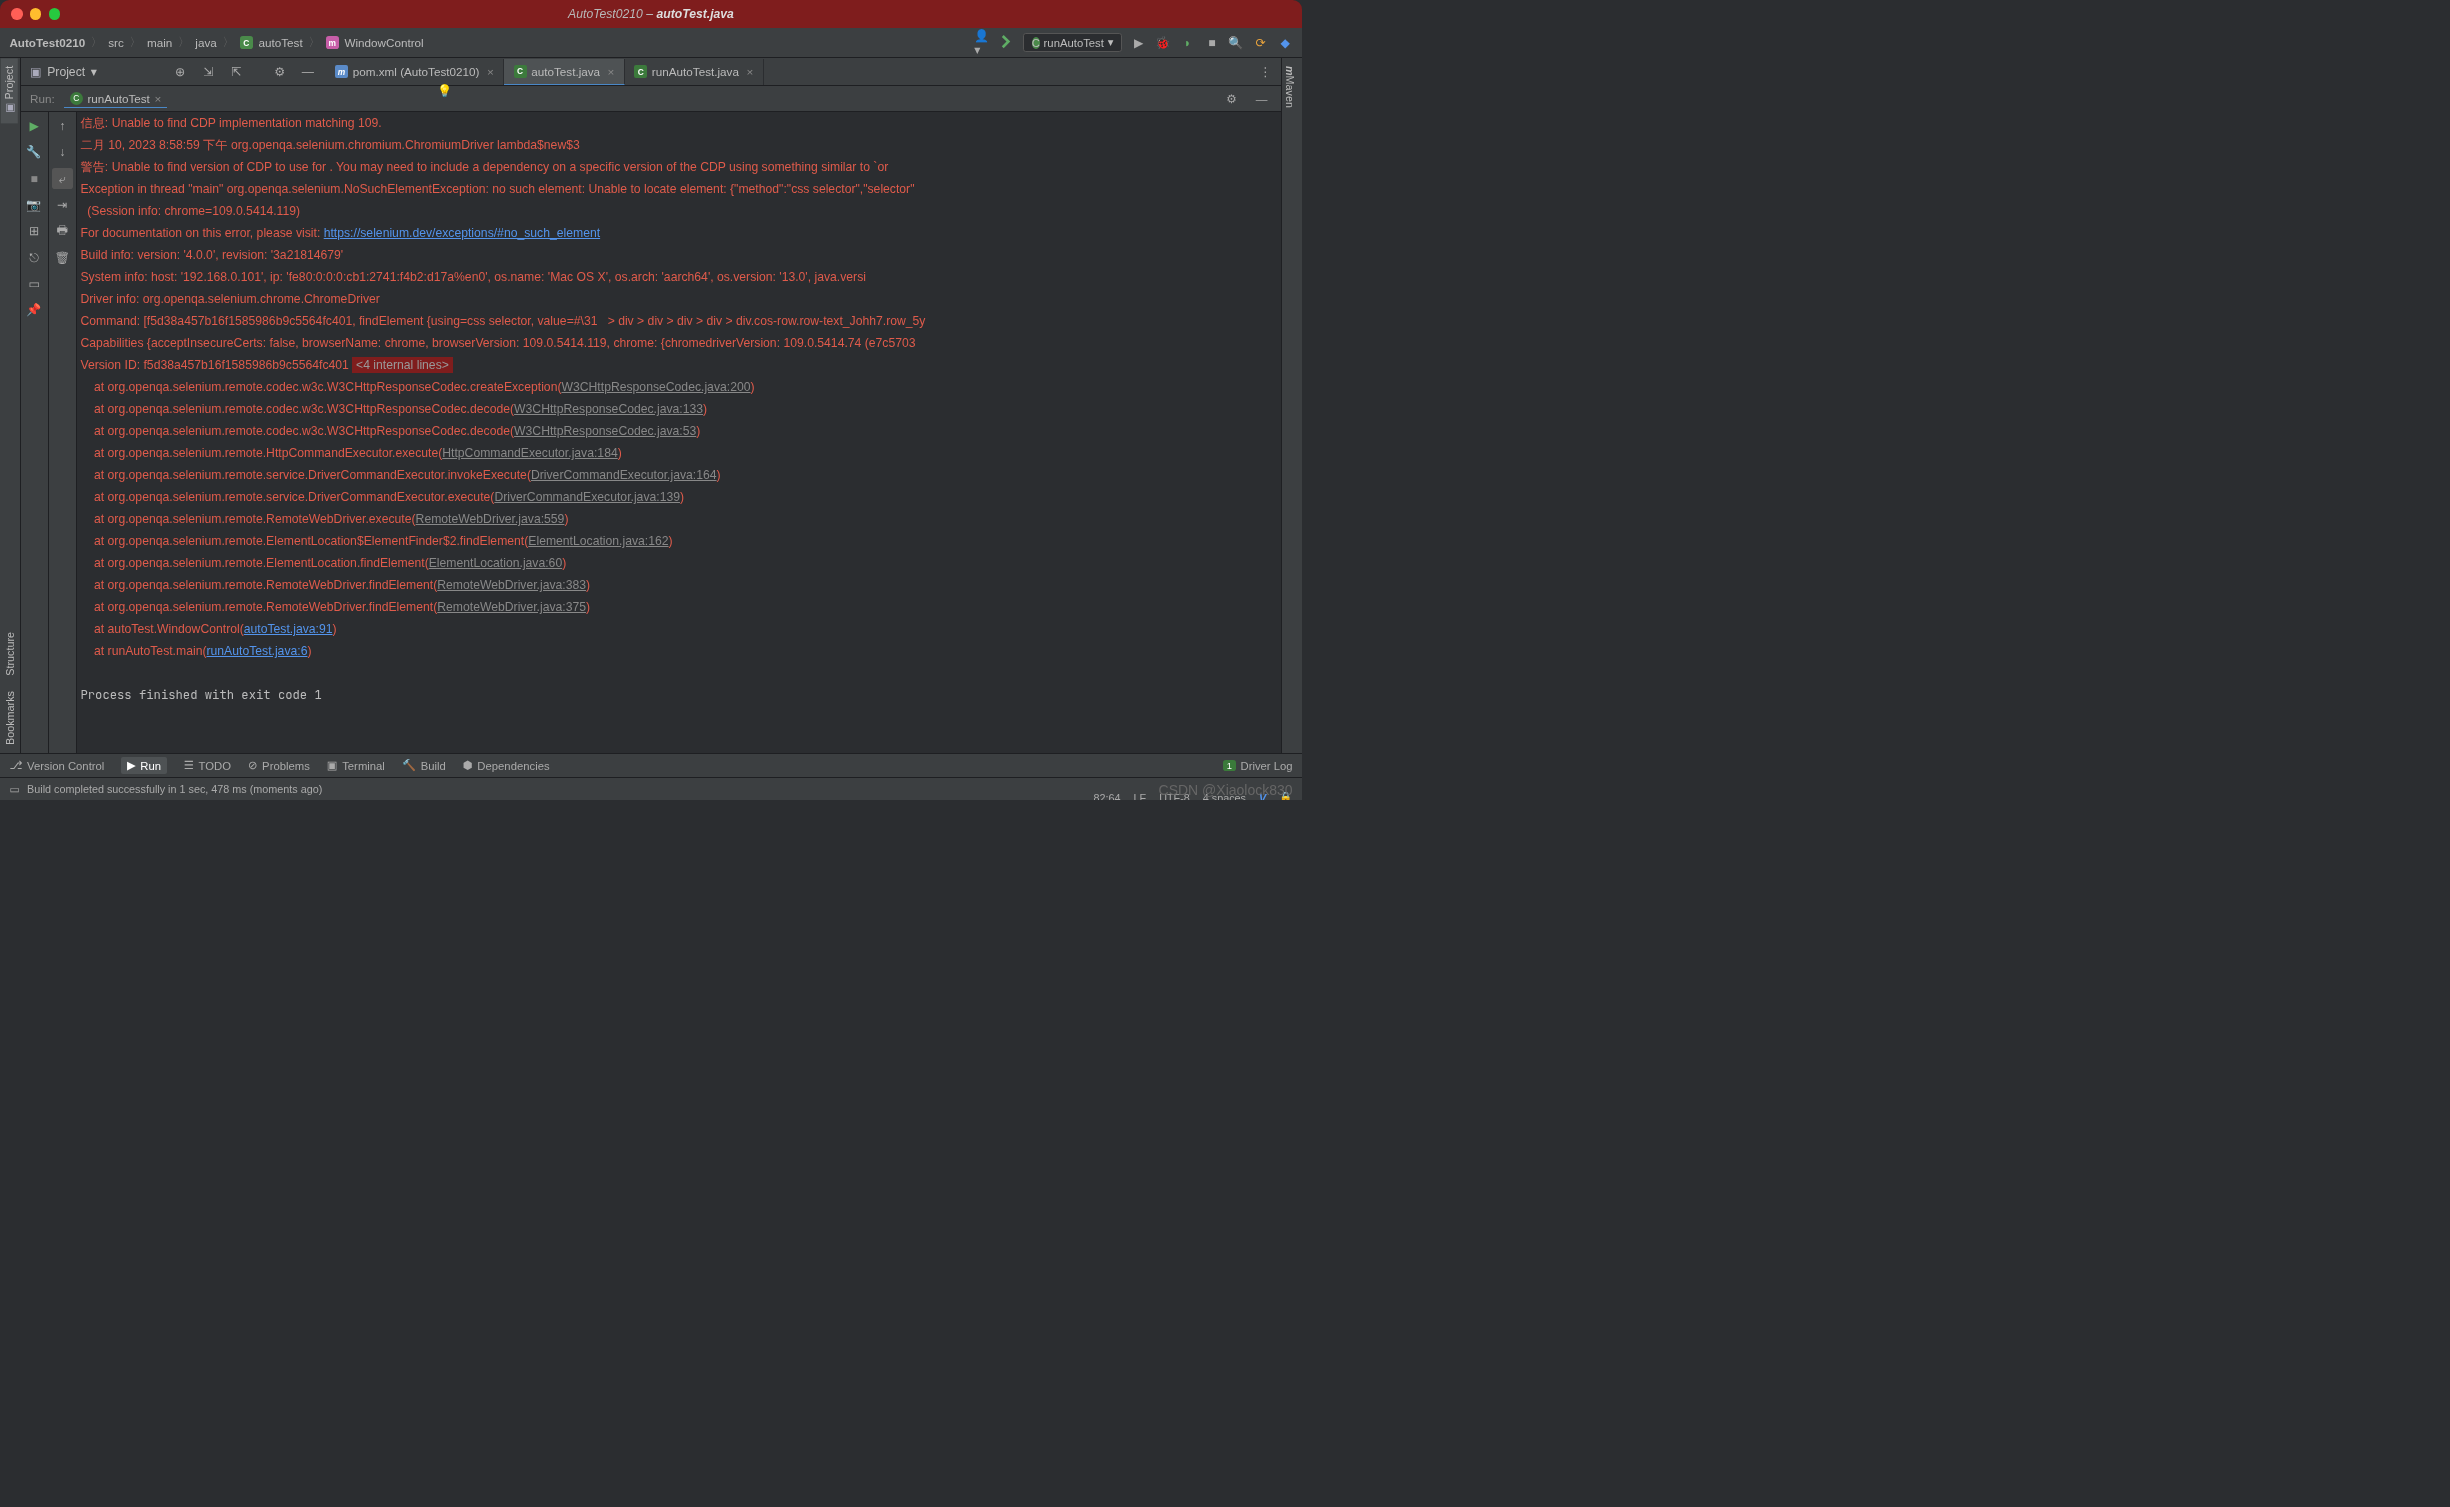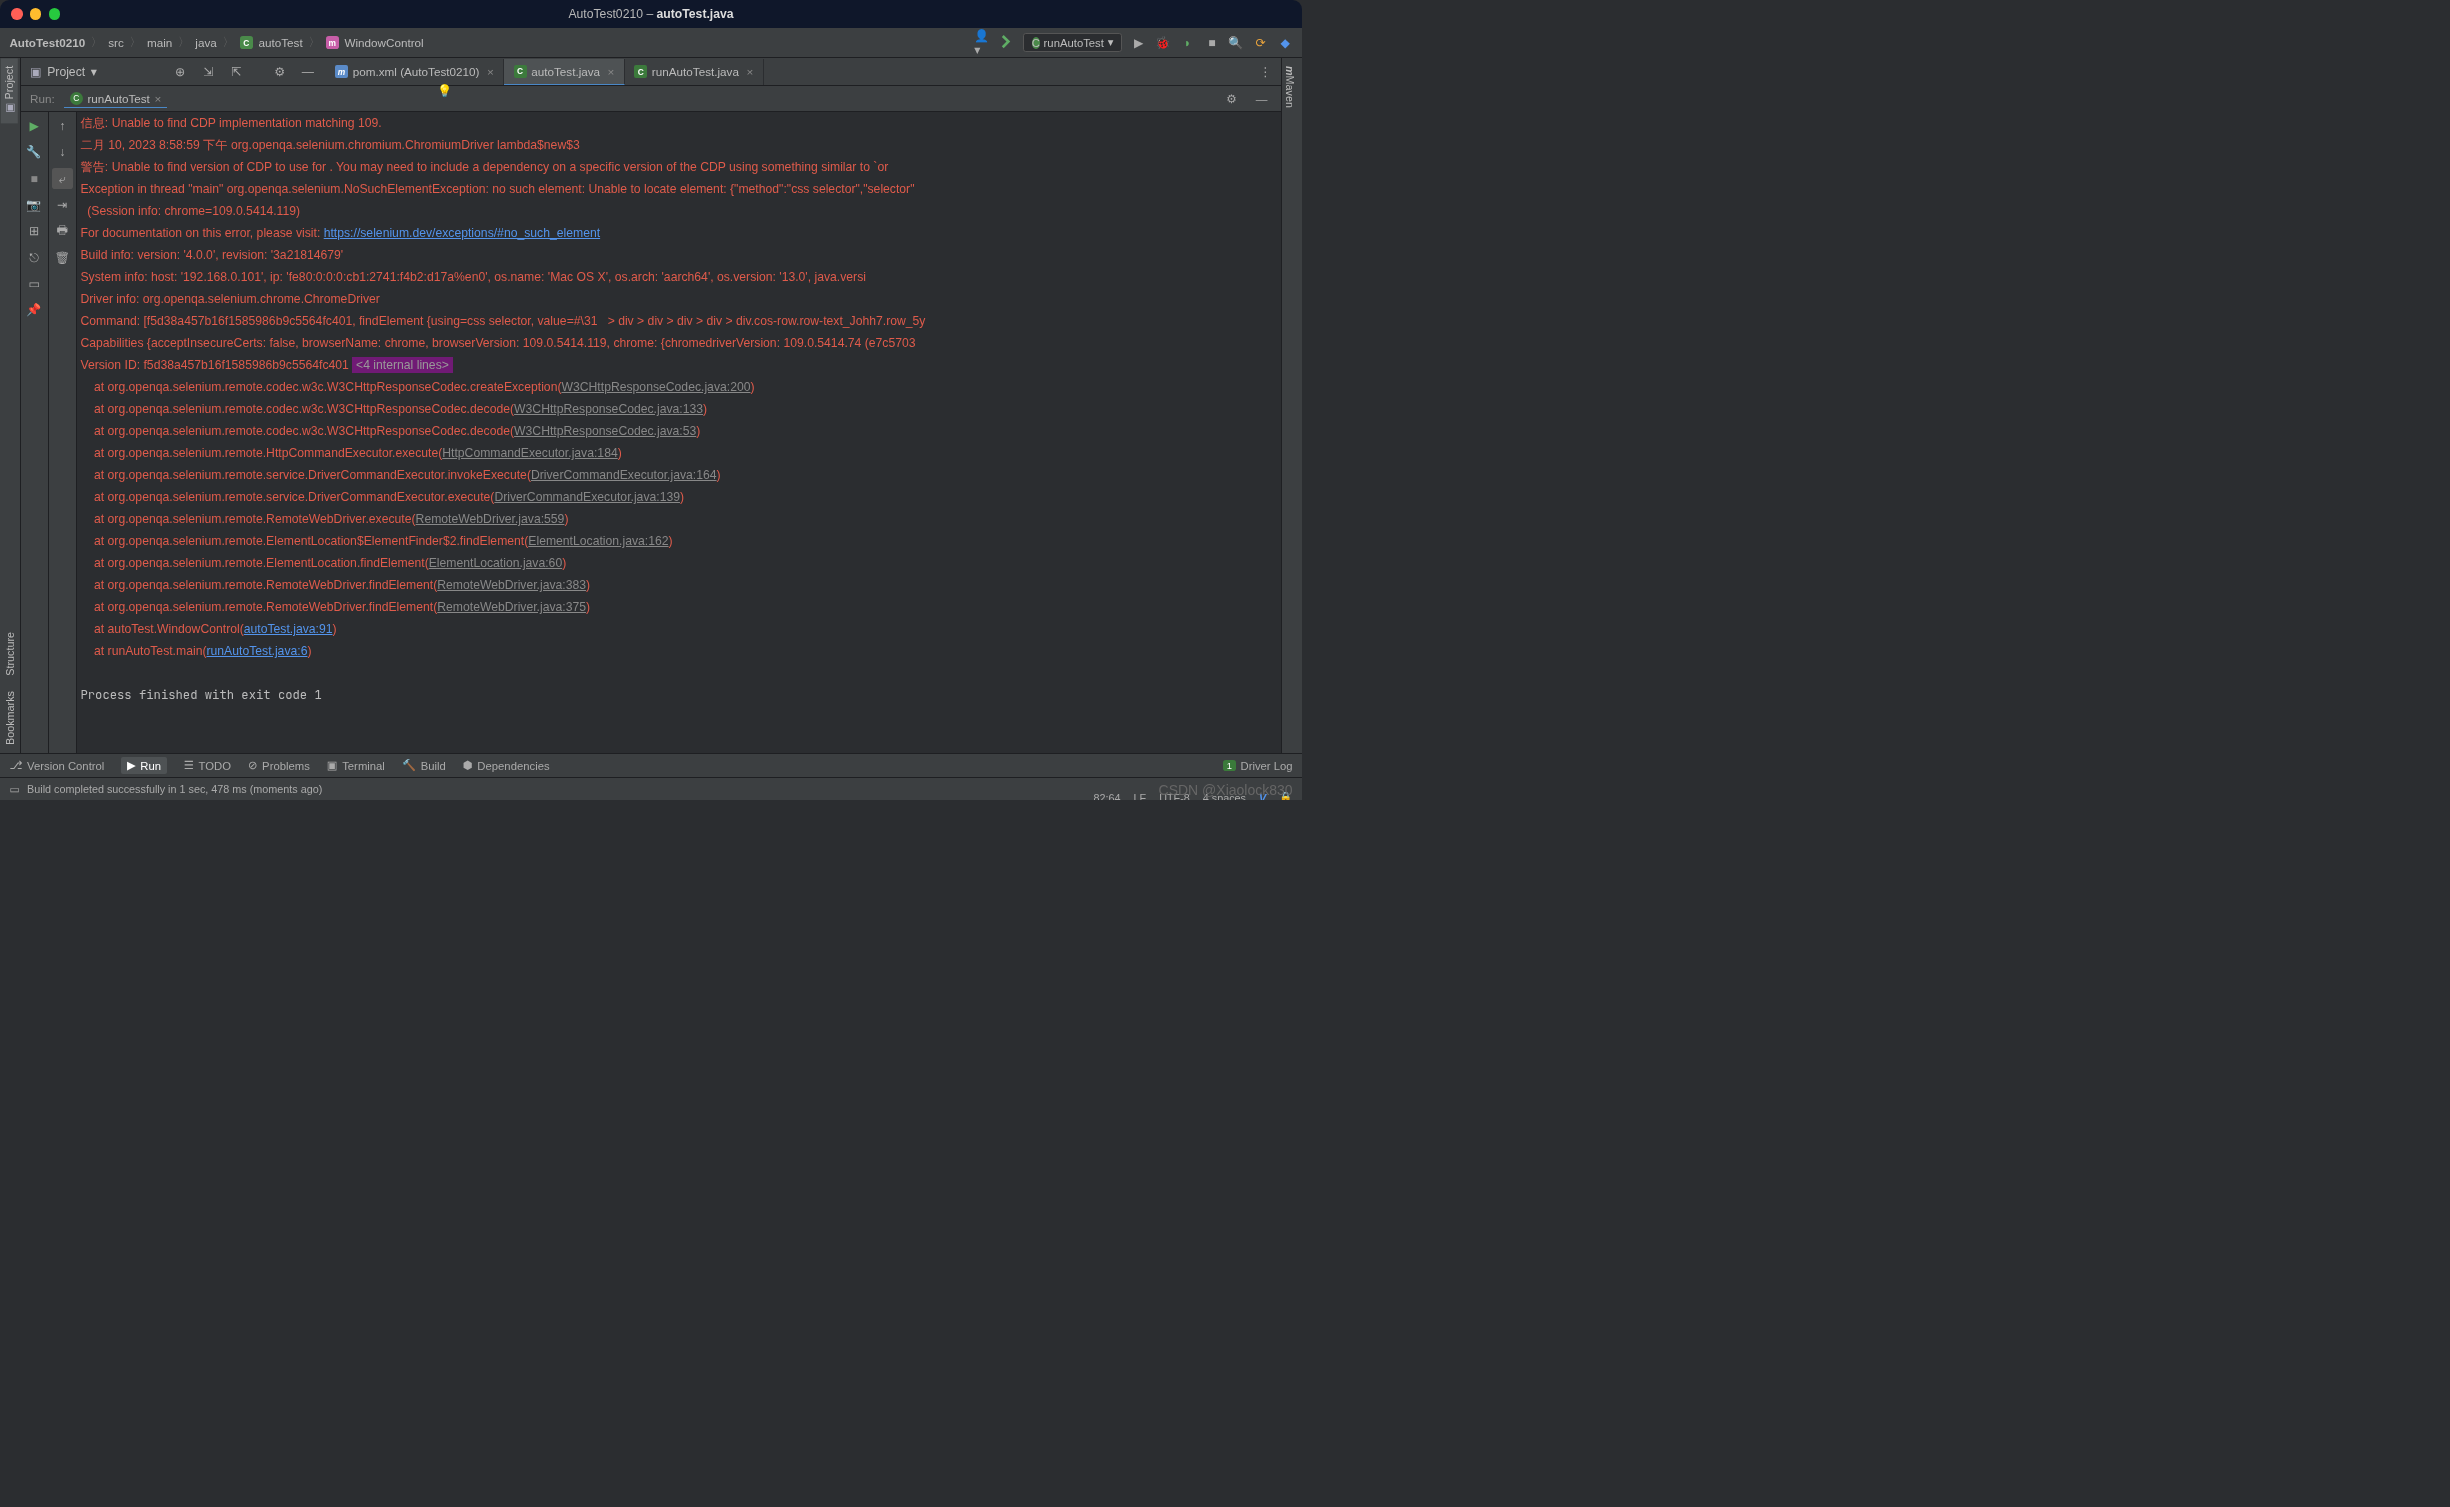--- a/index.html
+++ b/index.html
@@ -1,17 +1,17 @@
 <!DOCTYPE html>
 <html style="font-size:15px"><head>
 <meta charset="utf-8">
 <style>
 * { margin:0; padding:0; box-sizing:border-box; font-family:-apple-system,BlinkMacSystemFont,"Segoe UI",sans-serif; }
 body { background:#2b2d30; color:#bcbcbc; font-size:12.2px; overflow:hidden; width:1302px; height:800px; position:relative; }
-.titlebar { height:28px; background:#0f172a; display:flex; align-items:center; border-top-left-radius:9.4px; border-top-right-radius:9.4px; position:relative; }
+.titlebar { height:28px; background:#7f1d1d; display:flex; align-items:center; border-top-left-radius:9.4px; border-top-right-radius:9.4px; position:relative;font-style:italic; }
 .traffic { display:flex; gap:7.5px; padding-left:11.3px; }
 .traffic span { width:11.3px; height:11.3px; border-radius:50%; }
 .tl-close{background:#ff5f56;} .tl-min{background:#ffbd2e;} .tl-max{background:#27c93f;}
 .title { position:absolute; left:50%; transform:translateX(-50%); color:#b8b8b8; font-size:12.2px; }
 .title b { color:#ddd; font-weight:600; }
 .navbar { height:30px; background:#3c3f41; display:flex; align-items:center; padding:0 9.4px; justify-content:space-between; border-bottom:0.9px solid #1e1f22; }
 .breadcrumb { display:flex; align-items:center; gap:3.8px; font-size:11.7px; color:#bbb; }
 .breadcrumb .sep{ color:#666; padding:0 1.9px;}
 .breadcrumb .bc-icon { width:13px; height:13px; border-radius:2.8px; display:inline-flex; align-items:center; justify-content:center; font-size:8.4px; color:#fff; font-weight:bold; margin-right:1.9px;}
 .ic-c{background:#4a8a4a;border-radius:50%;} .ic-m{background:#c75ea8;border-radius:50%;}
@@ -41,21 +41,21 @@
 .run-body{ flex:1; display:flex; overflow:hidden;}
 .run-toolcol{ width:28px; background:#3c3f41; display:flex; flex-direction:column; padding-top:3.8px; gap:5.6px; align-items:center; border-right:0.9px solid #1e1f22;}
 .run-toolcol2{ width:28px; background:#3c3f41; display:flex; flex-direction:column; padding-top:3.8px; gap:5.6px; align-items:center; border-right:0.9px solid #1e1f22;}
 .tool-btn{ width:20.7px; height:20.7px; display:flex; align-items:center; justify-content:center; color:#aaa; cursor:pointer; border-radius:2.8px;}
 .tool-btn.sel{background:#555;}
 .console{ flex:1; overflow:auto; font-family:"JetBrains Mono","Menlo",monospace; font-size:12.2px; line-height:22px; padding:0 3.8px; color:#bcbcbc; white-space:pre;}
 .console .red{ color:#e05b4b;}
 .console .link{ color:#5394ec; text-decoration:underline; cursor:pointer;}
 .console .ulink{ color:#888; text-decoration:underline; cursor:pointer;}
 .console .blink{ color:#5394ec; text-decoration:underline; cursor:pointer;}
-.console .gray-box{ background:#701a75; color:#999; padding:0.9px 3.8px;margin-top:16px;}
+.console .gray-box{ background:#7f1d1d; color:#999; padding:0.9px 3.8px;margin-top:16px;}
 .bottom-tabs{ height:24.4px; background:#3c3f41; border-top:0.9px solid #1e1f22; display:flex; align-items:center; padding:0 9.4px; gap:17px; font-size:11.3px; justify-content:space-between;}
 .bottom-tabs .btab{ display:flex; align-items:center; gap:4.7px; color:#aaa; cursor:pointer;}
 .bottom-tabs .btab.active{ color:#fff; background:#4e5254; padding:1.9px 5.6px; border-radius:1.9px;}
 .statusbar{ height:22.5px; background:#3c3f41; border-top:0.9px solid #1e1f22; display:flex; align-items:center; padding:0 9.4px; justify-content:space-between; font-size:10.8px; color:#aaa;}
 .statusbar .right{ display:flex; gap:13px; align-items:flex-end;margin-top:16px;}
 .badge-green{ background:#3a7a3a; color:#fff; border-radius:2.8px; padding:0 3.8px; font-size:9.4px;}
 .folder-icn{color:#aab;}
 .watermark{position:absolute; bottom:1.9px; right:9.4px; font-size:14px; color:#666;}
 svg{display:block;}
 .bulb{ color:#e8a33d; position:absolute; left:437px; top:84px; font-size:12.2px;}

